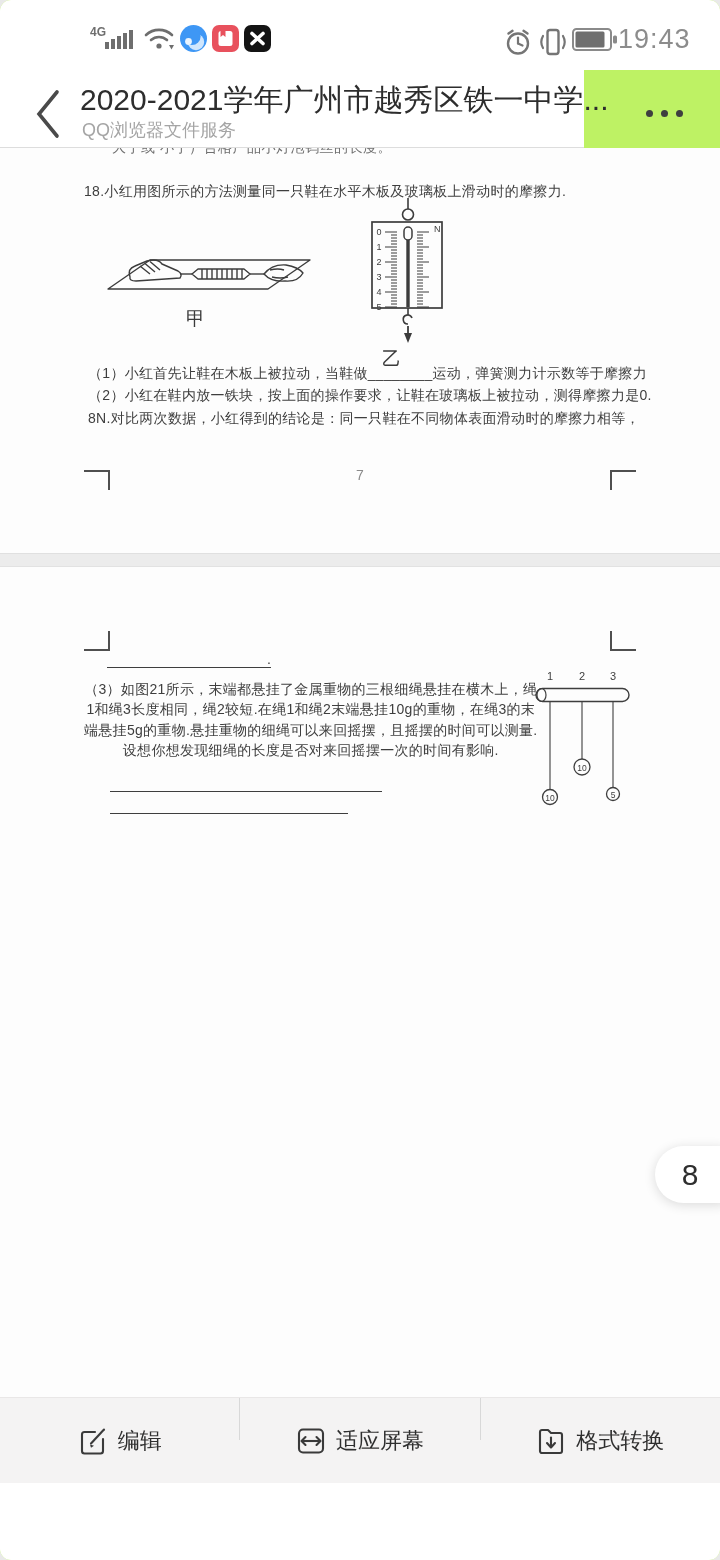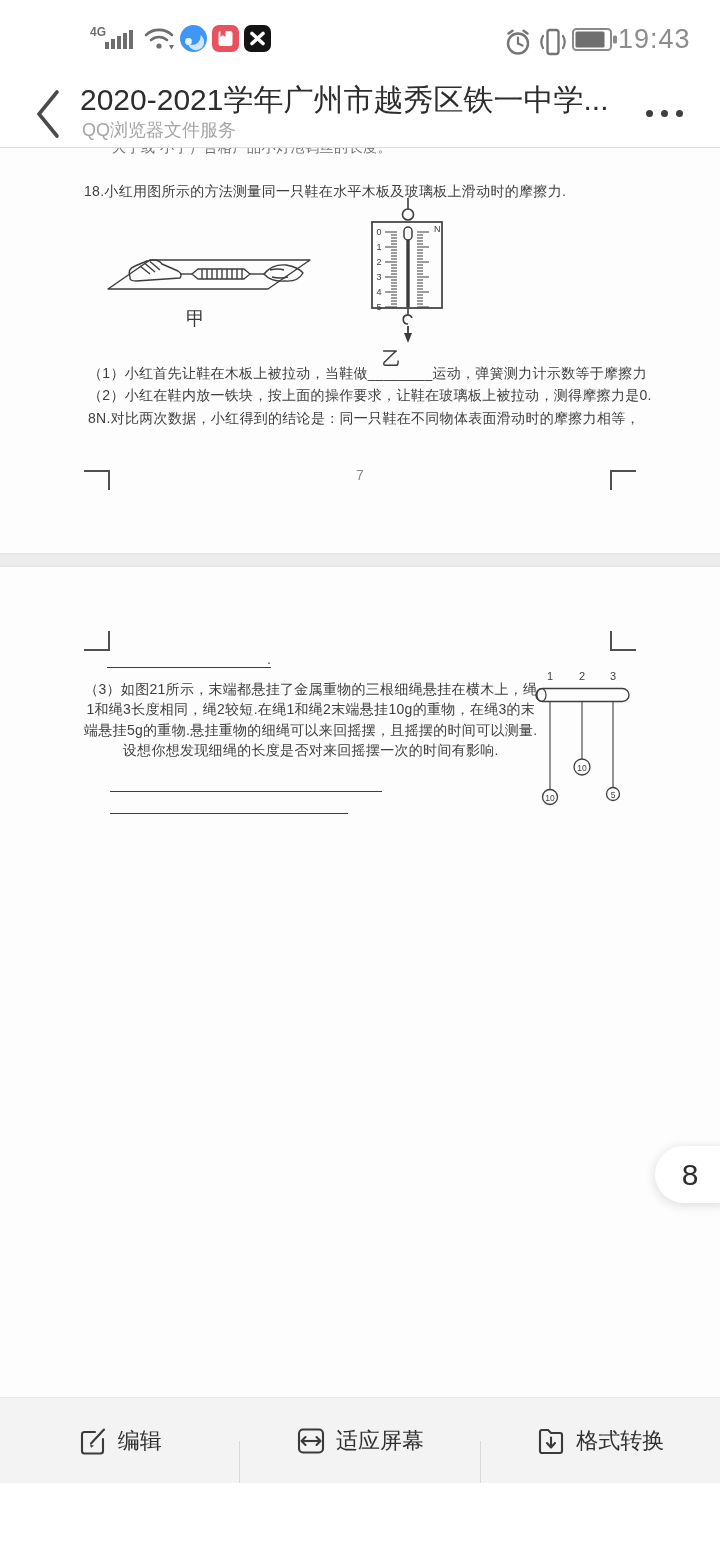--- a/index.html
+++ b/index.html
@@ -1,29 +1,30 @@
 <!DOCTYPE html>
 <html><head>
 <meta charset="utf-8">
 <style>
   html,body{margin:0;padding:0;background:#e9e9e9;}
   .screen{
     position:relative;width:720px;height:1560px;background:#bef264;
     overflow:hidden;font-family:"Liberation Sans","DejaVu Sans",sans-serif;
     margin:0 auto;
+    border-radius:11px;
   }
   .abs{position:absolute;}
 
   
   #statusbar{top:0;left:0;width:720px;height:70px;background:#fff;}
   #sb-time{left:618px;top:24px;font-size:27px;color:#8c8c8c;letter-spacing:1px;}
   .appicon{width:27px;height:27px;}
 
   
-  #header{top:70px;left:0;width:720px;height:78px;background:#fff;border-bottom:1px solid #dddddd;box-sizing:border-box;}
+  #header{top:70px;left:0;width:584px;height:78px;background:#fff;border-bottom:1px solid #dddddd;box-sizing:border-box;}
   #hdr-title{left:80px;top:10px;width:555px;font-size:30px;color:#2d2d2d;white-space:nowrap;overflow:hidden;}
   #hdr-sub{left:82px;top:48px;font-size:18px;color:#a5a5a5;}
   #hdr-back{left:32px;top:18px;width:32px;height:52px;}
   #hdr-menu{left:646px;top:110px;display:flex;gap:8px;}
   #hdr-menu i{width:7px;height:7px;border-radius:50%;background:#3f3f3f;display:block;}
 
   
   .page{left:0;width:720px;background:#fdfdfd;overflow:hidden;}
   #page7{top:148px;height:405px;}
   #page-gap{top:553px;left:0;width:720px;height:14px;background:#ececec;border-top:1px solid #e0e0e0;border-bottom:1px solid #e2e2e2;box-sizing:border-box;}
@@ -44,21 +45,21 @@
   .answer-line{border-bottom:1.6px solid #3e3e3e;height:0;}
   #p8-topline{left:107px;top:84px;width:164px;height:16px;border-bottom:1.6px solid #3e3e3e;text-align:right;font-size:14px;color:#3e3e3e;}
 
   
   #page-badge{left:655px;top:1146px;width:70px;height:57px;background:#fff;
     border-radius:28.5px 0 0 28.5px;box-shadow:0 2px 12px rgba(0,0,0,0.14);
     font-size:30px;color:#2e2e2e;text-align:center;line-height:57px;}
 
   
   #toolbar{top:1397px;left:0;width:720px;height:86px;background:#f4f3f3;border-top:1px solid #e9e7e7;
-    display:flex;align-items:flex-end;box-sizing:border-box;}
+    display:flex;align-items:flex-start;box-sizing:border-box;}
   .tb-item{flex:1;display:flex;align-items:center;justify-content:center;gap:10px;height:100%;}
   .tb-label{font-size:22px;color:#2f2f2f;}
   .tb-div{width:1px;height:42px;background:#d8d8d8;}
 
   
   #navbar{top:1483px;left:0;width:720px;height:77px;background:#fff;}
   svg{display:block;}
   text{font-family:"Liberation Sans","DejaVu Sans",sans-serif;}
 </style>
 </head>

